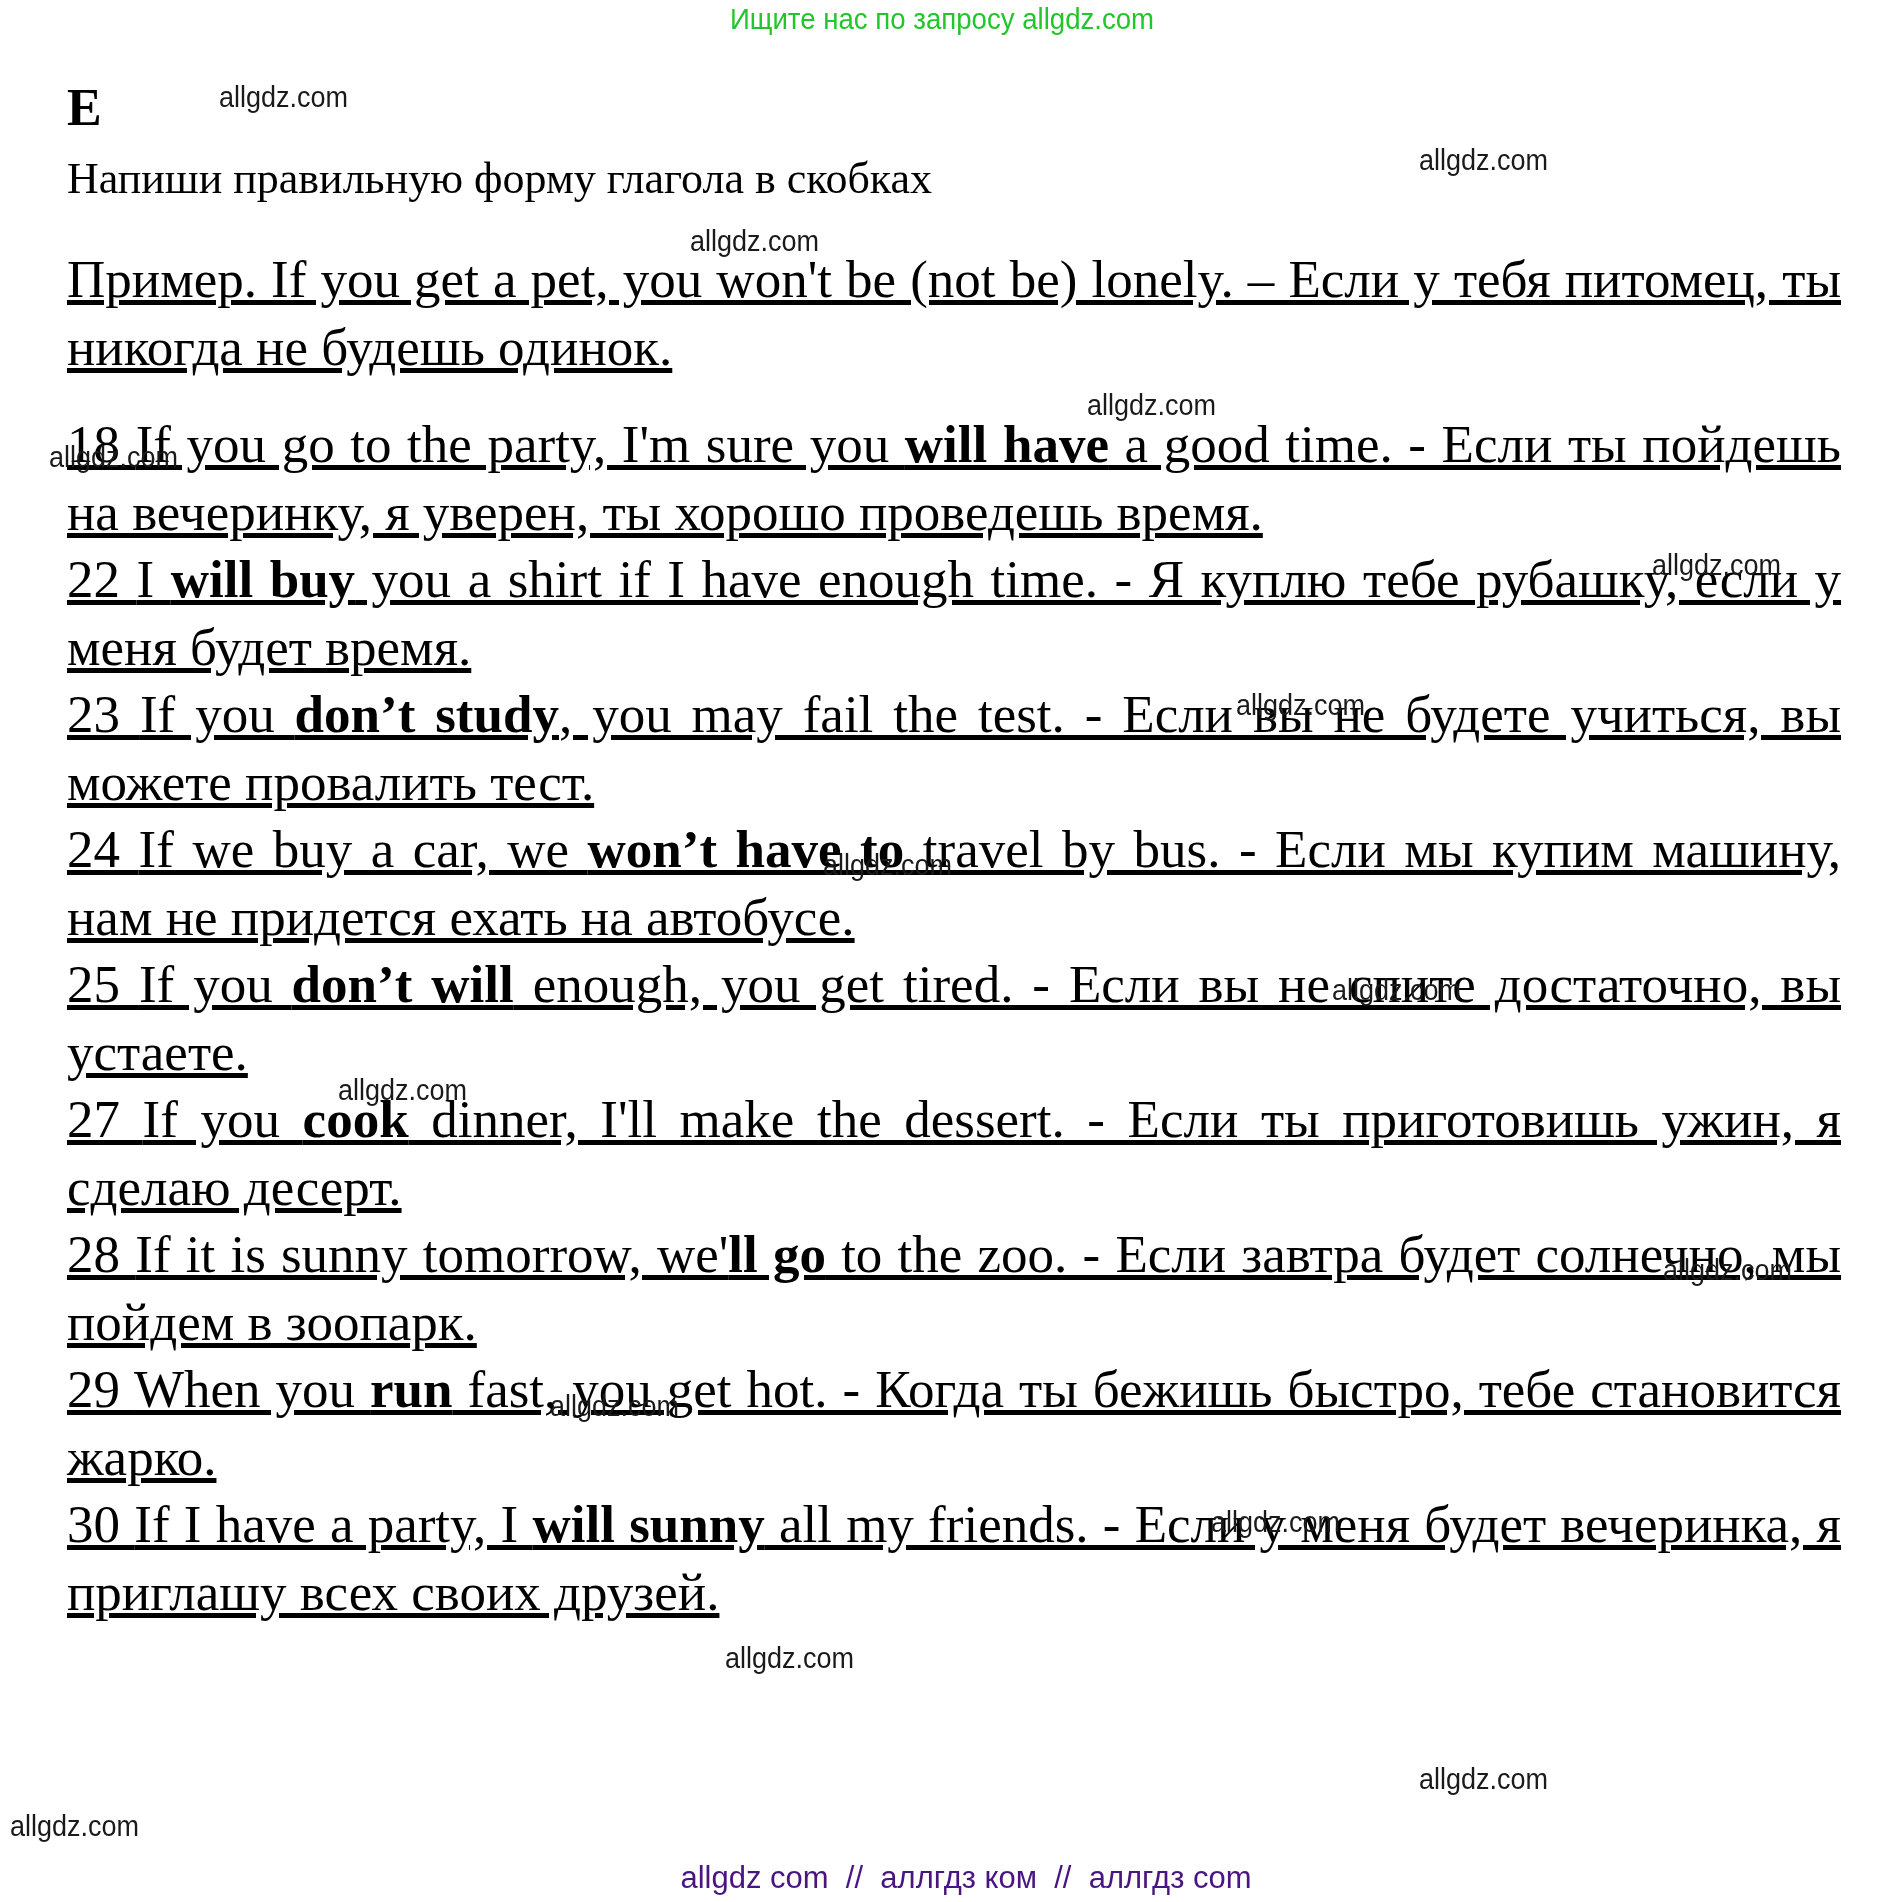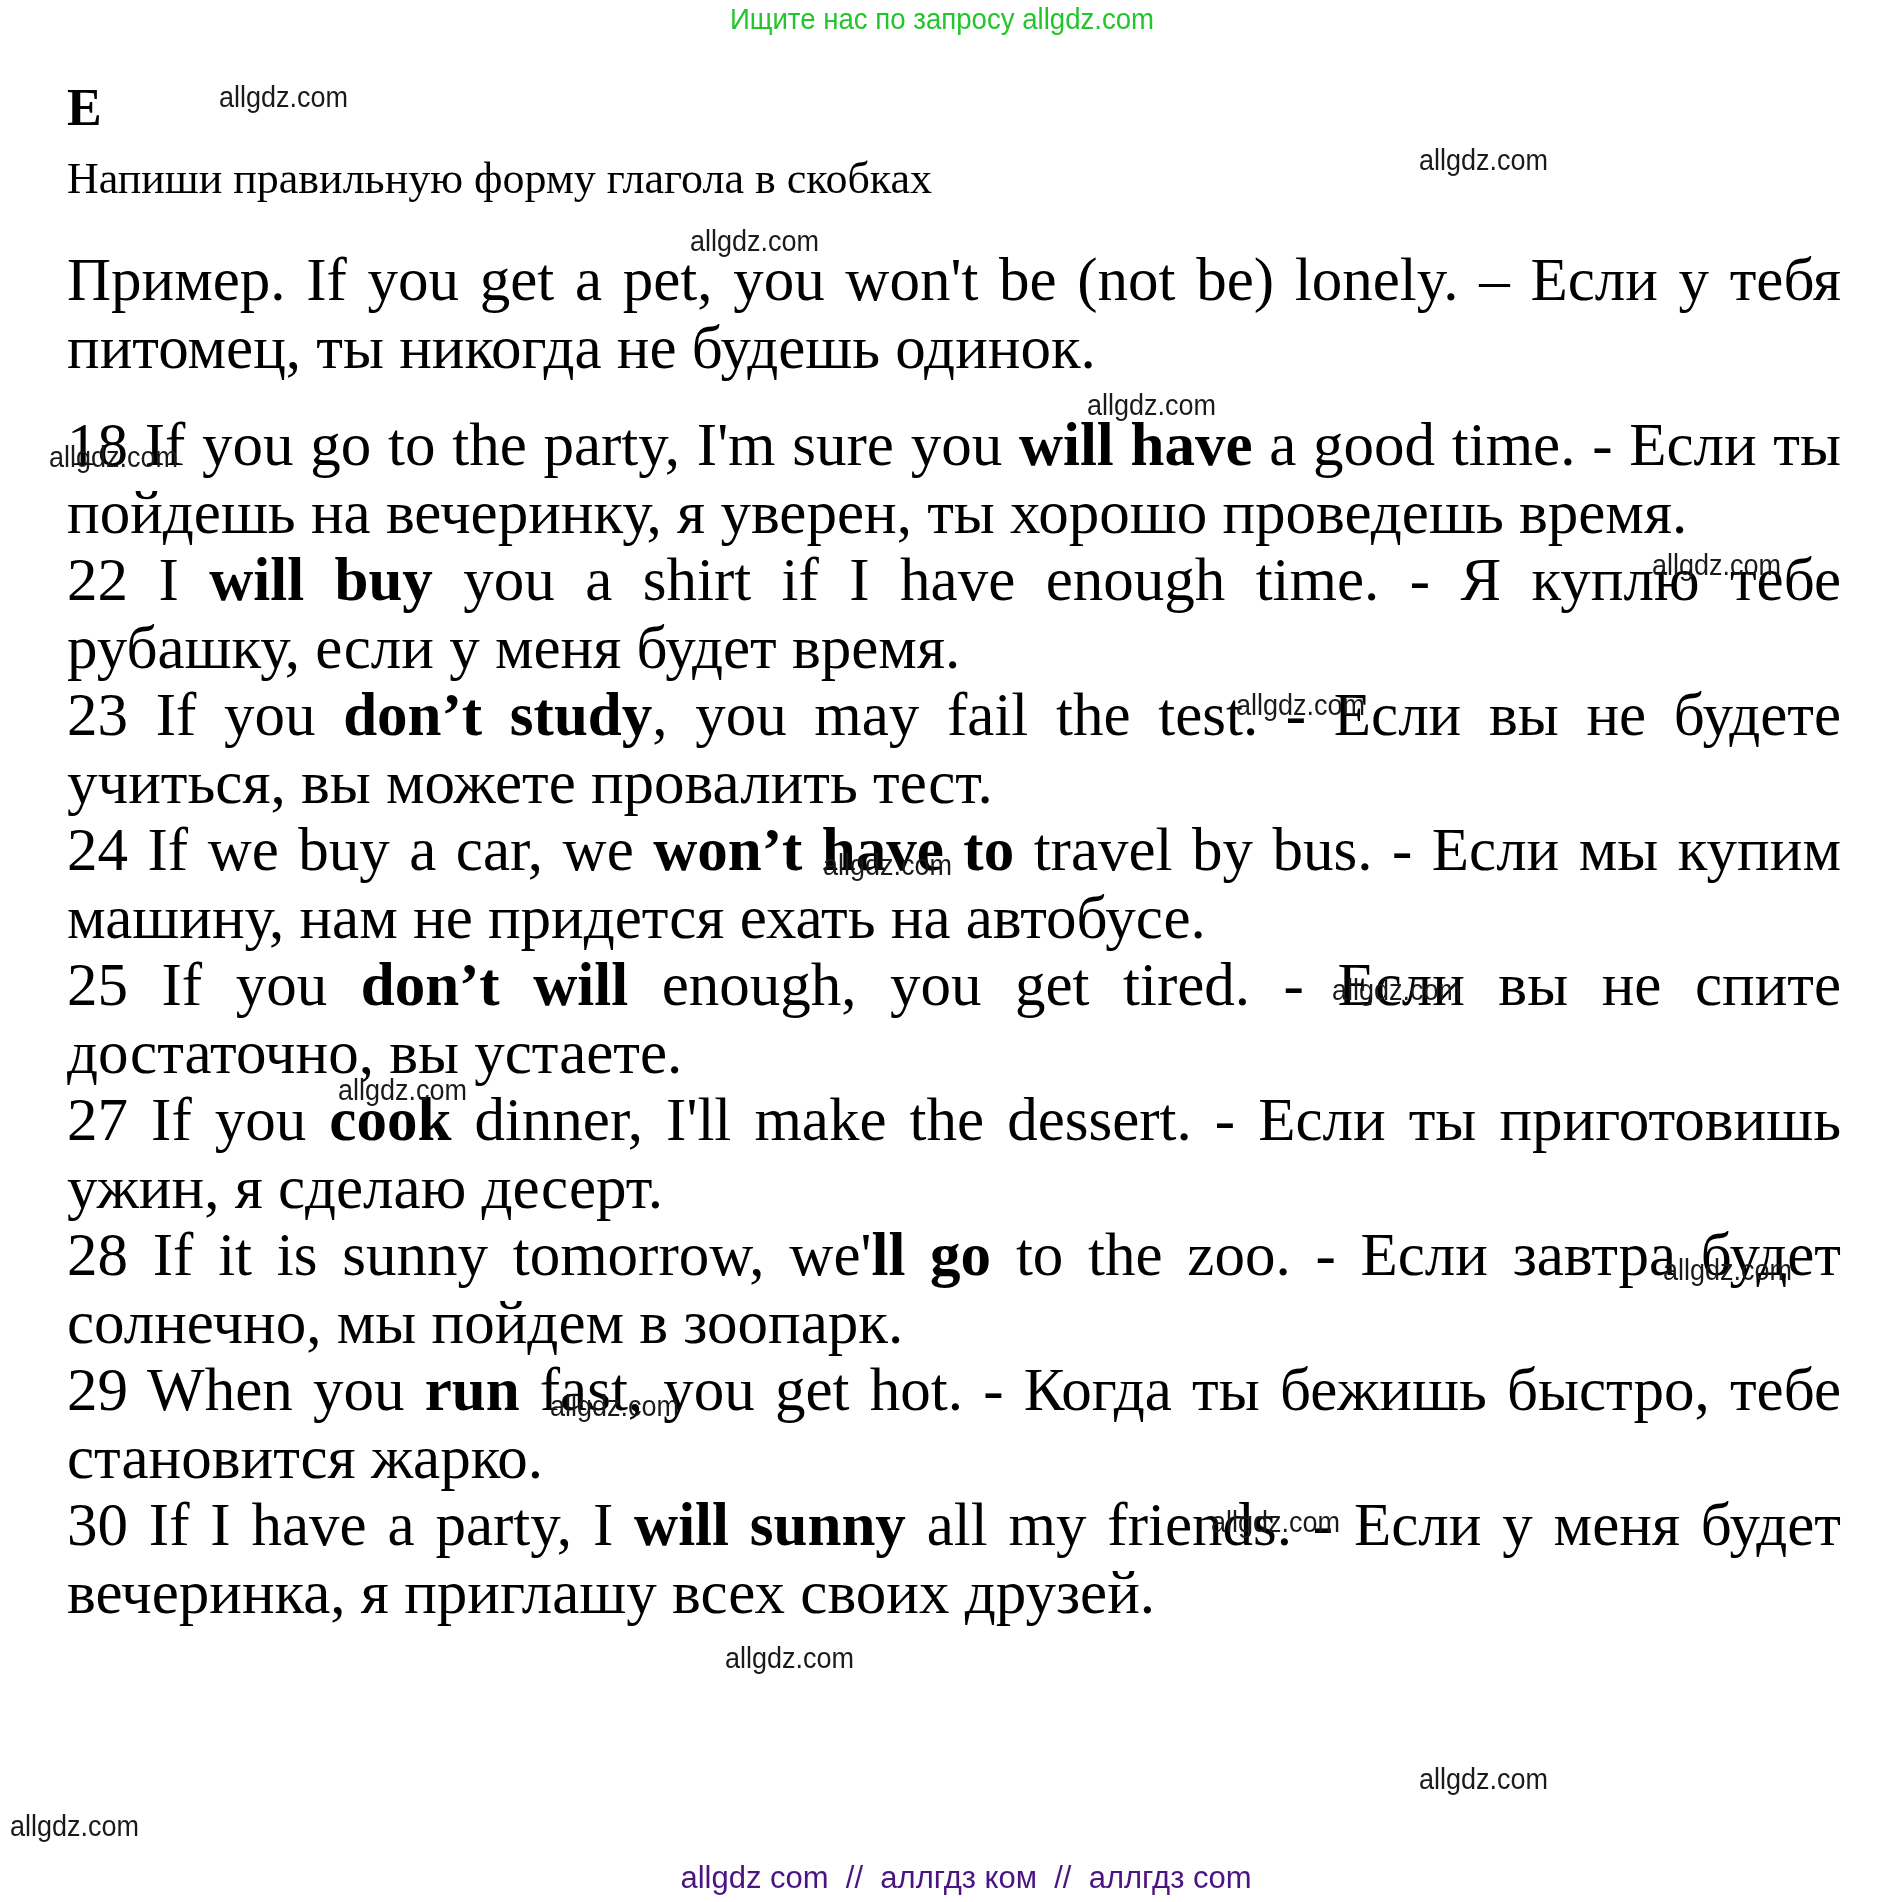--- a/index.html
+++ b/index.html
@@ -15,22 +15,23 @@
     white-space:pre;
     padding-left:24px;
   }
   .doc {
     position:absolute; left:67px; top:78px; width:1774px;
     font-family:"Liberation Serif", serif; color:#000;
   }
   .letter { font-size:52px; font-weight:bold; line-height:60px; height:60px; }
   .title { font-size:44px; line-height:66px; margin-top:8px; }
   .para {
-    font-size:61px; line-height:67.5px; text-align:justify;
+    font-size:53px; line-height:67.5px; text-align:justify;
     text-align-last:left;
+    text-decoration:underline;
   }
   .example { margin-top:34px; }
   .items { margin-top:30px; }
   .item { margin:0; }
   .item b { font-weight:bold; }
   .wm {
     position:absolute; font-family:"Liberation Sans", sans-serif;
     font-size:30px; color:#1a1a1a; transform:scaleX(0.9); transform-origin:left top;
     white-space:nowrap;
   }

